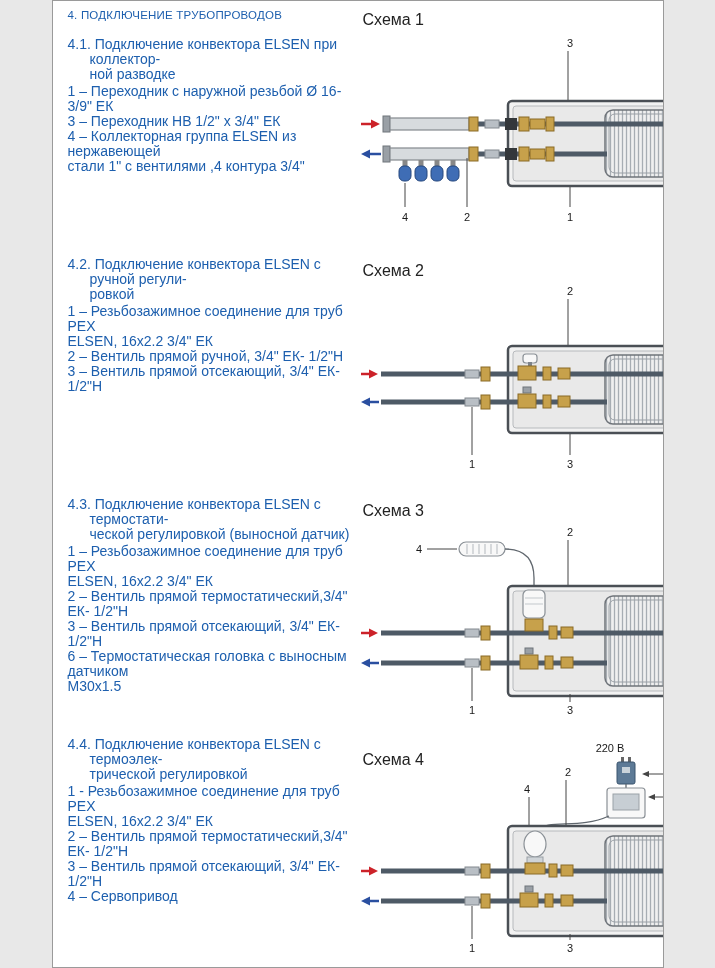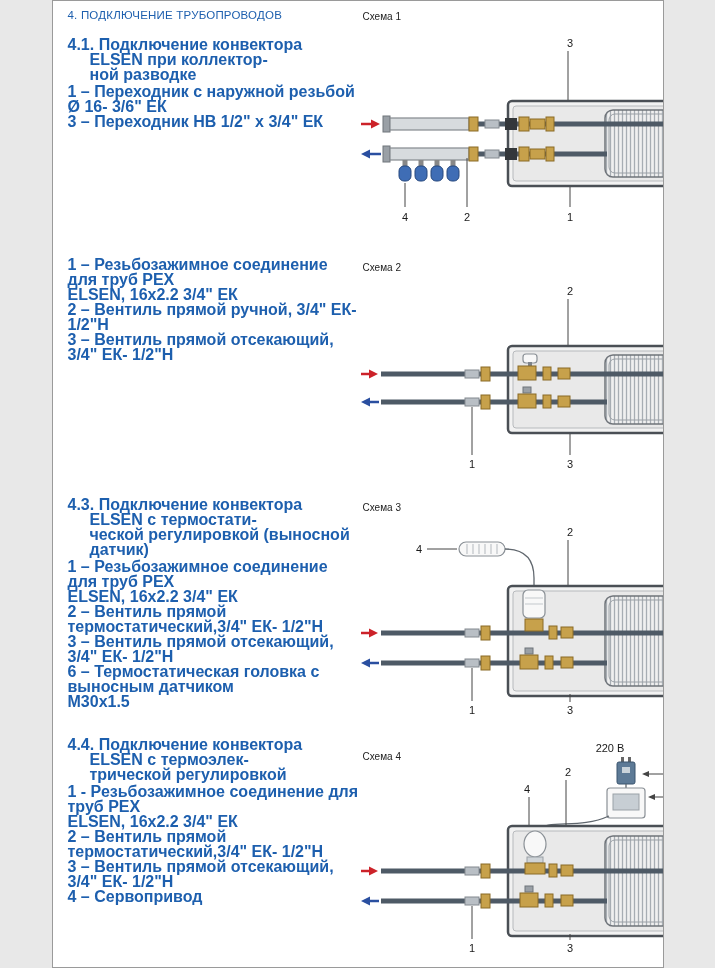--- a/index.html
+++ b/index.html
@@ -8,25 +8,25 @@
     position:relative; width:612px; height:968px; background:#ffffff;
     margin:0 auto; overflow:hidden; box-sizing:border-box;
     border:1px solid #9a9a9a;
   }
   .doc-title {
     position:absolute; left:15px; top:8px; margin:0;
     font-size:11.5px; font-weight:400; letter-spacing:0.2px;
     color:var(--accent,#1d5fae);
   }
   .scheme-label {
-    position:absolute; font-size:10px; color:#222222;
+    position:absolute; font-size:16px; color:#222222;
   }
   .section {
     position:absolute; left:15px; width:292px;
-    color:var(--accent,#1d5fae); font-size:16px; line-height:15px;font-weight:bold;
+    color:var(--accent,#1d5fae); font-size:14px; line-height:15px;
   }
   .sec-title {
     margin:0 0 2px 0; padding-left:22px; text-indent:-22px;
     white-space:pre-line;
   }
   .item { margin:0; white-space:pre-line; }
   .diagram { position:absolute; }
   .pipe   { stroke:#4e5a66; stroke-width:5; }
   .brass  { fill:#c7a14b; stroke:#8a6b26; stroke-width:1; }
   .knob   { fill:#3f6db5; stroke:#27497f; stroke-width:1; }
@@ -41,25 +41,29 @@
 </head>
 <body>
 
 <div class="page">
 
   <h1 class="doc-title">4. ПОДКЛЮЧЕНИЕ ТРУБОПРОВОДОВ</h1>
 
   <div class="section" style="top:36px">
     <p class="sec-title">4.1. Подключение конвектора ELSEN при коллектор-
 ной разводке</p>
-    <p class="item">1 – Переходник с наружной резьбой Ø 16- 3/6" ЕК</p>
+    <p class="item">1 – Переходник с наружной резьбой Ø 16- 3/9" ЕК</p>
     <p class="item">3 – Переходник НВ  1/2" х 3/4" ЕК</p>
+    <p class="item">4 – Коллекторная группа ELSEN из нержавеющей
+стали 1" с вентилями ,4 контура 3/4"</p>
   </div>
 
   <div class="section" style="top:256px">
+    <p class="sec-title">4.2. Подключение конвектора ELSEN с ручной регули-
+ровкой</p>
     <p class="item">1 –  Резьбозажимное соединение для труб PEX
 ELSEN, 16х2.2 3/4" ЕК</p>
     <p class="item">2 – Вентиль прямой  ручной, 3/4" ЕК- 1/2"Н</p>
     <p class="item">3 – Вентиль прямой отсекающий, 3/4" ЕК- 1/2"Н</p>
   </div>
 
   <div class="section" style="top:496px">
     <p class="sec-title">4.3. Подключение конвектора ELSEN с термостати-
 ческой регулировкой (выносной датчик)</p>
     <p class="item">1 –  Резьбозажимное соединение для труб PEX

